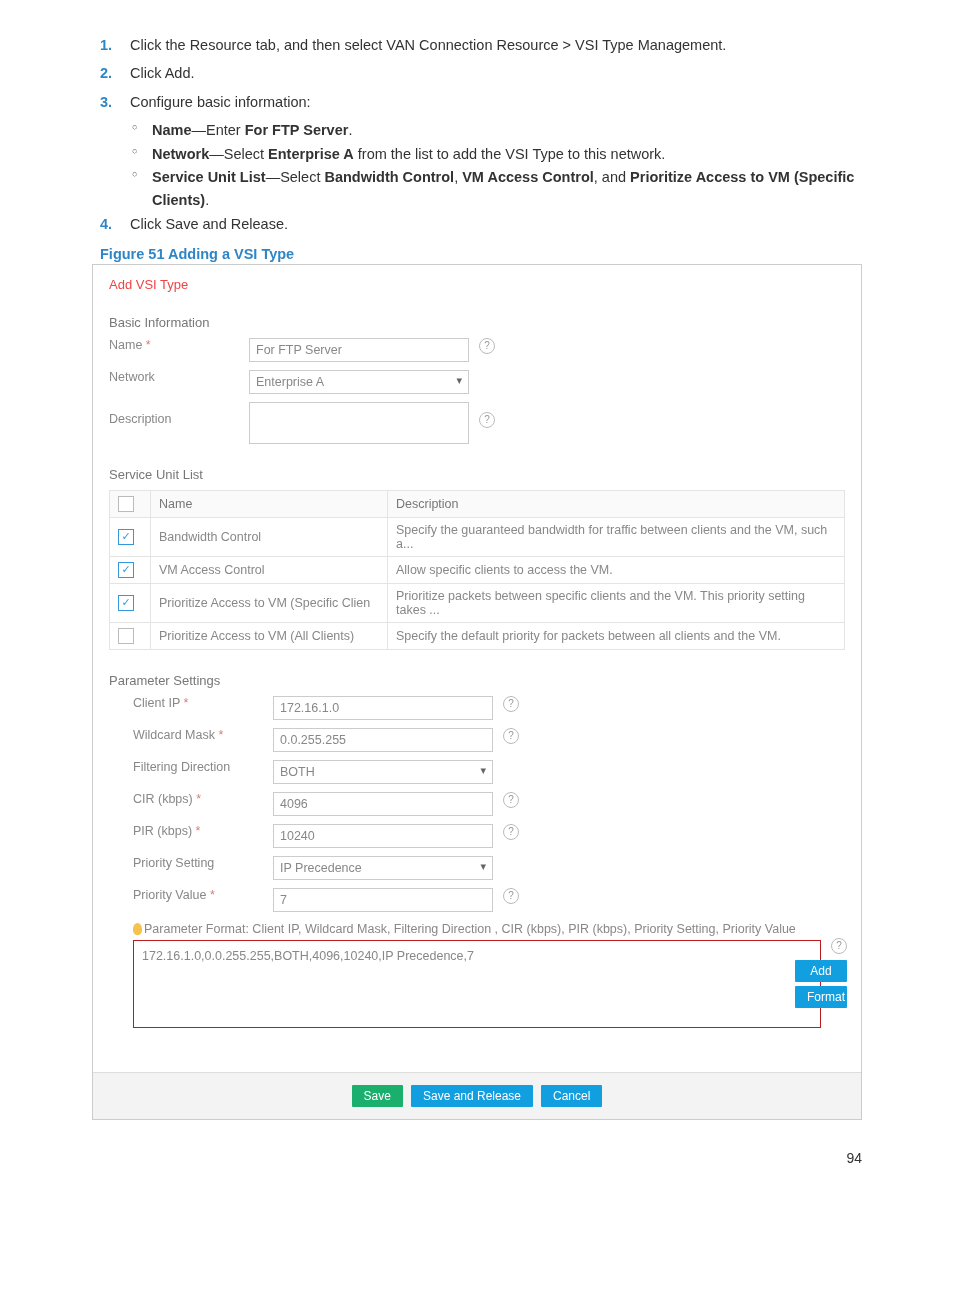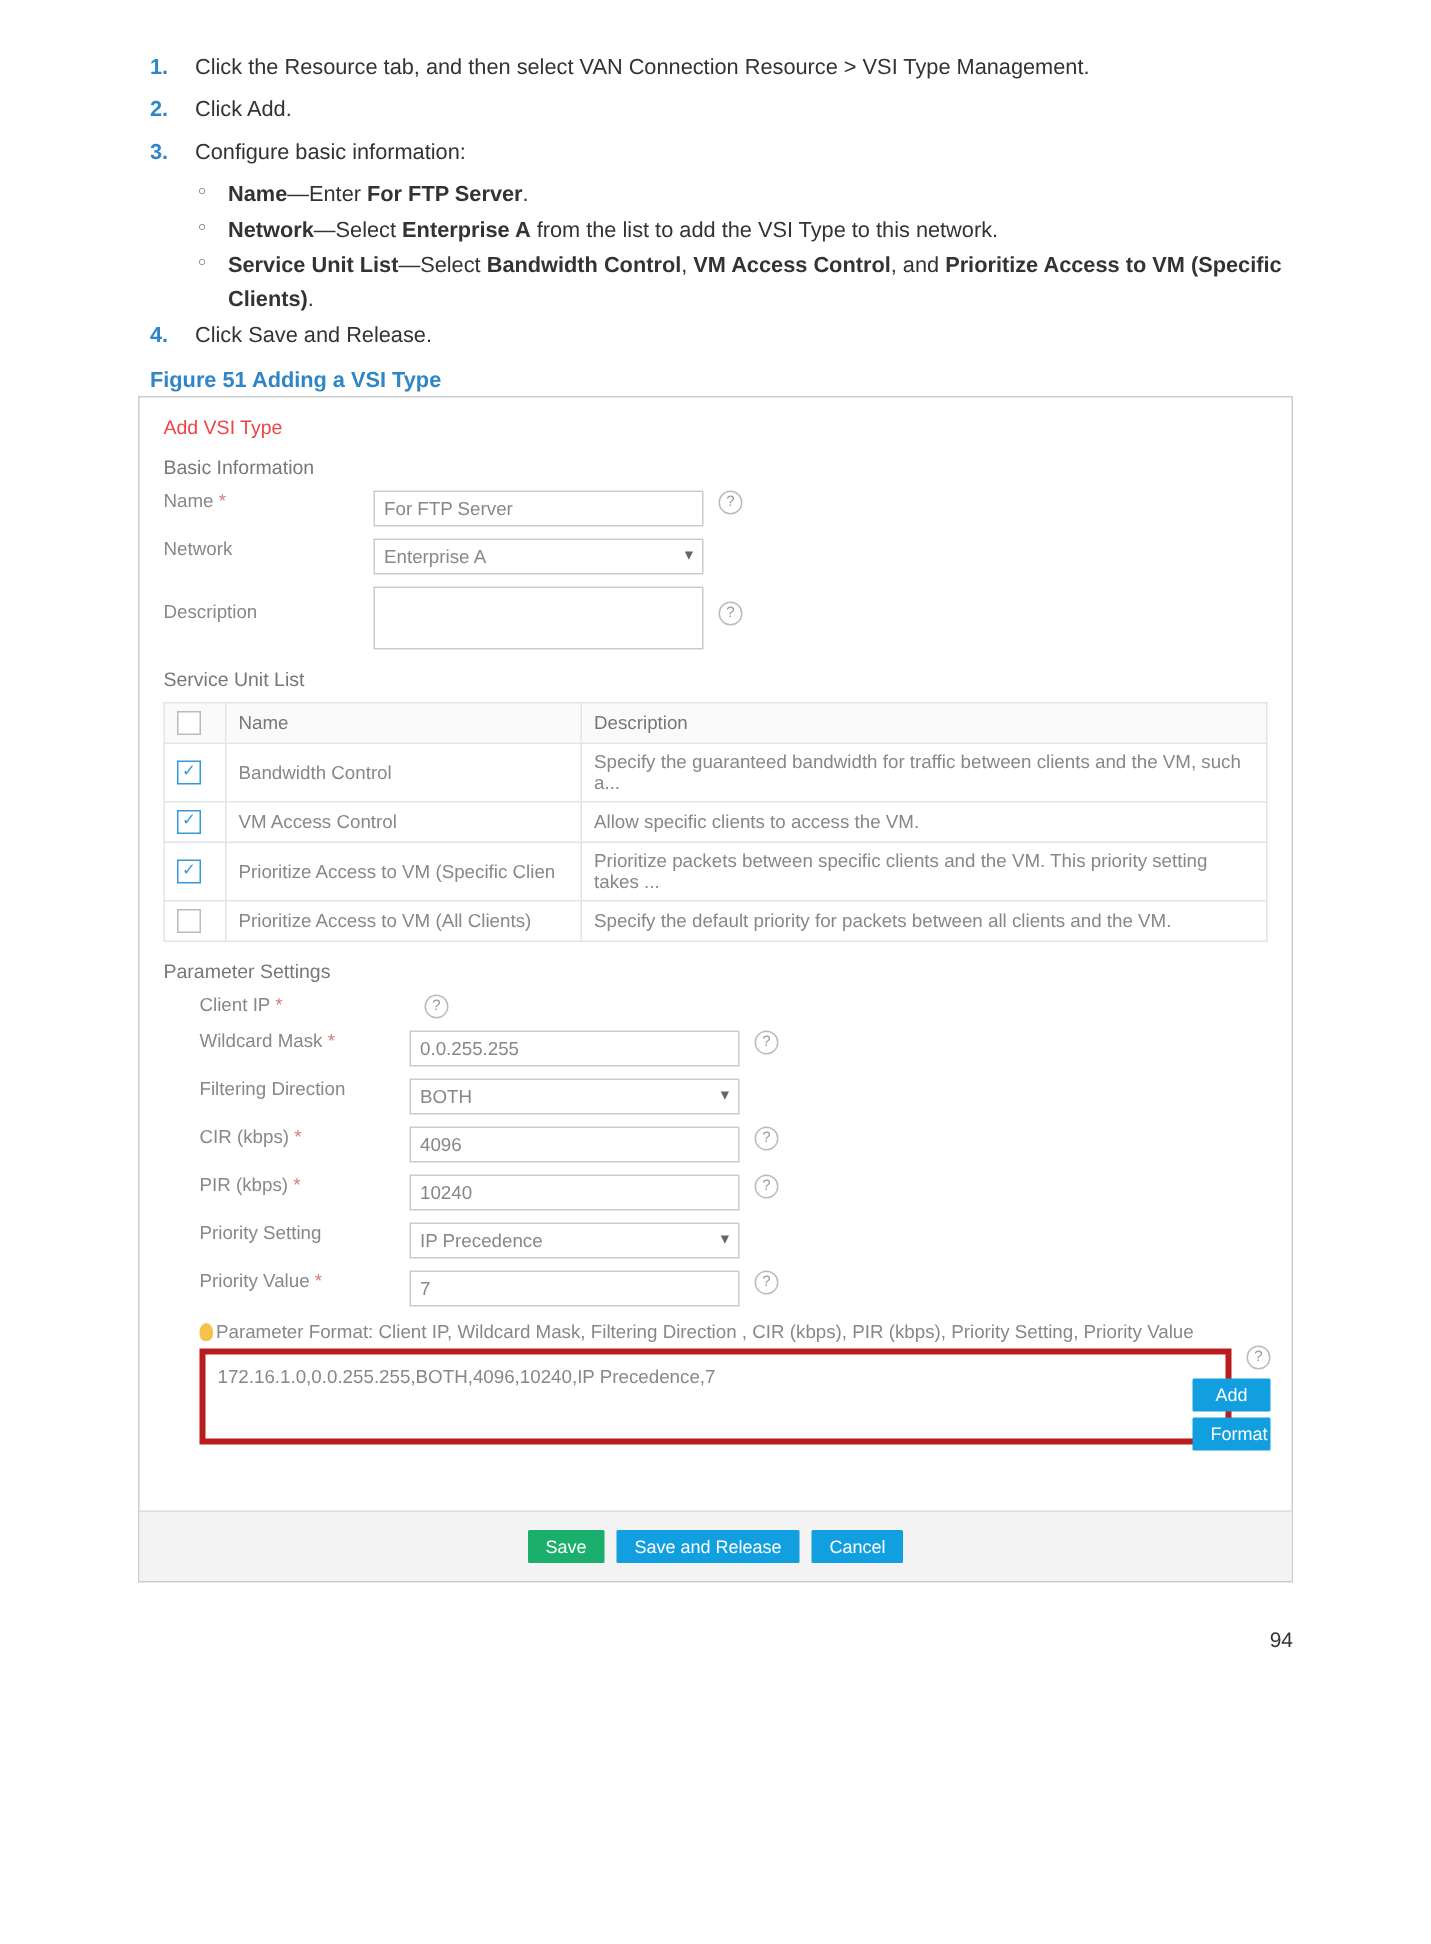--- a/index.html
+++ b/index.html
@@ -7,40 +7,40 @@
   .ol-step{margin:0 0 6px 0;padding-left:38px;position:relative;font-size:14.5px;line-height:1.55}
   .ol-step .num{position:absolute;left:8px;color:#2f86c6;font-weight:bold}
   .ol-step b{font-weight:normal}
   .ul-sub{margin:2px 0 2px 38px;padding:0;list-style:none}
   .ul-sub li{position:relative;padding-left:22px;font-size:14.5px;line-height:1.55;margin:1px 0}
   .ul-sub li::before{content:"○";position:absolute;left:2px;top:2px;font-size:9px;color:#555}
   .fig-caption{margin:10px 0 2px 0;padding-left:8px;font-size:14.5px;font-weight:bold;color:#2f86c6}
   .screenshot{border:1px solid #ccc;background:#fff;margin-top:2px;font-size:12.5px;color:#666}
   .ss-inner{padding:12px 16px 20px 16px}
   .crumb{color:#ef4444;font-size:13px;margin-bottom:6px}
-  .sect{font-size:13px;color:#777;margin:12px 0 8px 0}
+  .sect{font-size:13px;color:#777;margin:23px 0 8px 0}
   .frow{display:flex;align-items:flex-start;margin:8px 0}
   .flabel{width:140px;color:#888}
   .req{color:#d57e7e}
   .finput{height:24px;width:220px;border:1px solid #ccc;background:#fff;padding:2px 6px;box-sizing:border-box;color:#888;font-size:12.5px}
   .farea{height:42px;width:220px;border:1px solid #ccc;background:#fff;resize:none;box-sizing:border-box}
   .help-ico{margin-left:10px;display:inline-block;width:14px;height:14px;border:1px solid #bbb;border-radius:50%;color:#999;font-size:10px;line-height:14px;text-align:center}
   .fselect{height:24px;width:220px;border:1px solid #ccc;background:#fff;padding:0 18px 0 6px;box-sizing:border-box;color:#888;font-size:12.5px;appearance:none;position:relative}
   .sel-wrap{position:relative;display:inline-block}
   .sel-wrap::after{content:"▾";position:absolute;right:7px;top:4px;font-size:11px;color:#666;pointer-events:none}
   table.su{width:100%;border-collapse:collapse;margin-top:4px;font-size:12.5px}
   table.su th,table.su td{border:1px solid #e4e4e4;padding:5px 8px;text-align:left;color:#888}
   table.su th{background:#fafafa;color:#777;font-weight:normal}
   .chkcell{width:24px;text-align:center}
   .chkbox{display:inline-block;width:14px;height:14px;border:1px solid #bbb;background:#fff;vertical-align:middle;text-align:center;line-height:12px;font-size:11px}
   .chkbox.checked{border-color:#3498db;color:#3498db}
   .param-block{margin:6px 0 0 24px}
   .note{margin:10px 0 4px 24px;font-size:12.5px;color:#888}
   .note .bulb{display:inline-block;width:9px;height:12px;background:#f6c24b;border-radius:50% 50% 40% 40%;vertical-align:-2px;margin-right:2px}
-  .paste{border:4px solid #b91c1c;background:#fff;margin:4px 24px 0 24px;padding:8px;font-size:12.5px;color:#888;position:relative;height:64px;box-sizing:border-box}
+  .paste{border:1px solid #b91c1c;background:#fff;margin:4px 24px 0 24px;padding:8px;font-size:12.5px;color:#888;position:relative;height:88px;box-sizing:border-box}
   .side-btns{position:absolute;right:-4px;top:-2px}
   .btn{display:inline-block;border:0;padding:4px 12px;font-size:12px;cursor:pointer;border-radius:1px;color:#fff}
   .btn.blue{background:#129fe0}
   .btn.green{background:#1aaf6c}
   .side-btns .help-ico{display:block;margin:0 0 6px auto}
   .side-btns .btn{display:block;margin:4px 0;width:52px;text-align:center}
   .actions{display:flex;justify-content:center;gap:8px;background:#f3f3f3;padding:12px 0;margin-top:24px;border-top:1px solid #ddd}
   .pgnum{text-align:right;margin-top:30px;font-size:14px}
 </style>
 </head>
@@ -114,20 +114,21 @@
               <td>Prioritize Access to VM (All Clients)</td>
               <td>Specify the default priority for packets between all clients and the VM.</td>
             </tr>
           </tbody>
       </table>
 
       <div class="sect">Parameter Settings</div>
       <div class="param-block" id="param-area">
           <div class="frow">
             <div class="flabel">Client IP<span class="req"> *</span></div>
+            <input class="finput" value="172.16.1.0" style="">
             <span class="help-ico">?</span>
           </div>
           <div class="frow">
             <div class="flabel">Wildcard Mask<span class="req"> *</span></div>
             <input class="finput" value="0.0.255.255" style="">
             <span class="help-ico">?</span>
           </div>
           <div class="frow">
             <div class="flabel">Filtering Direction</div>
             <span class="sel-wrap"><select class="fselect"><option>BOTH</option></select></span>

